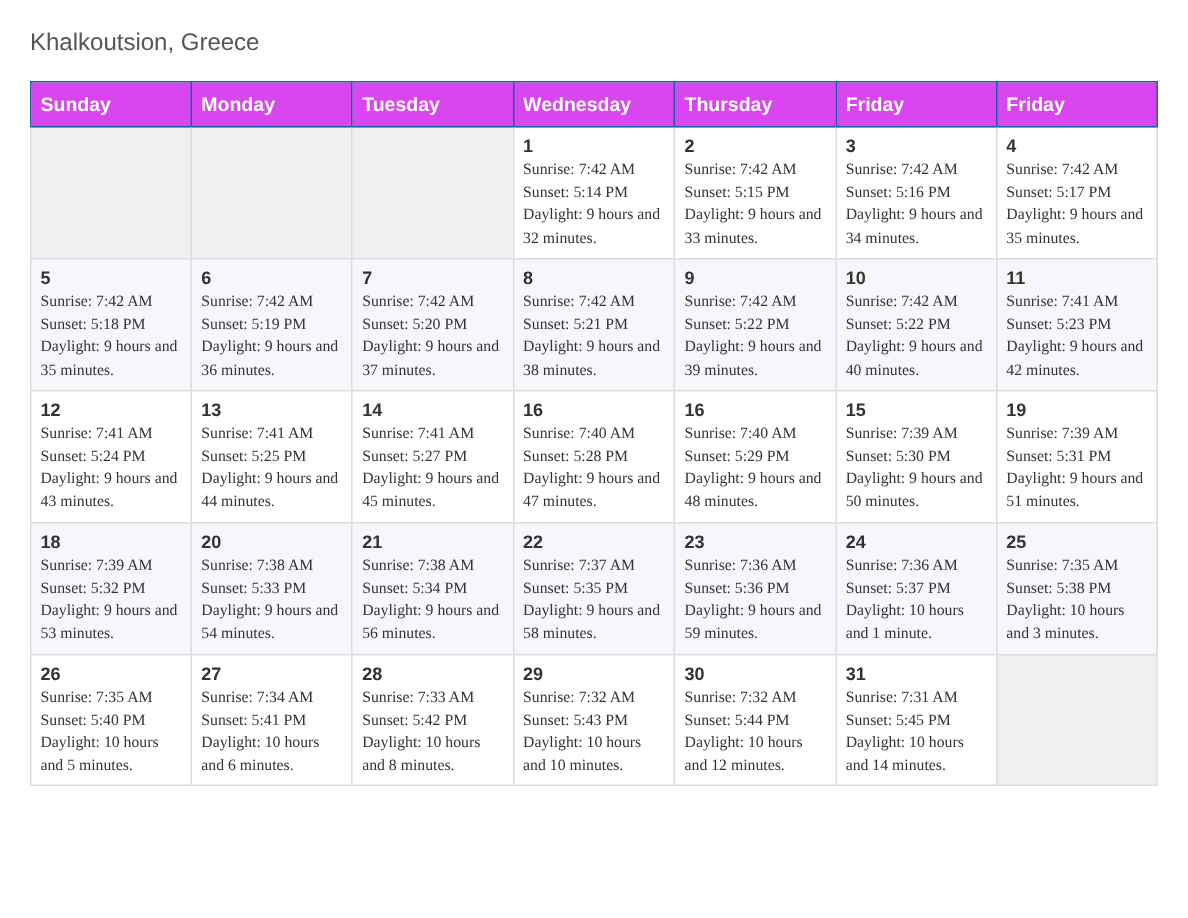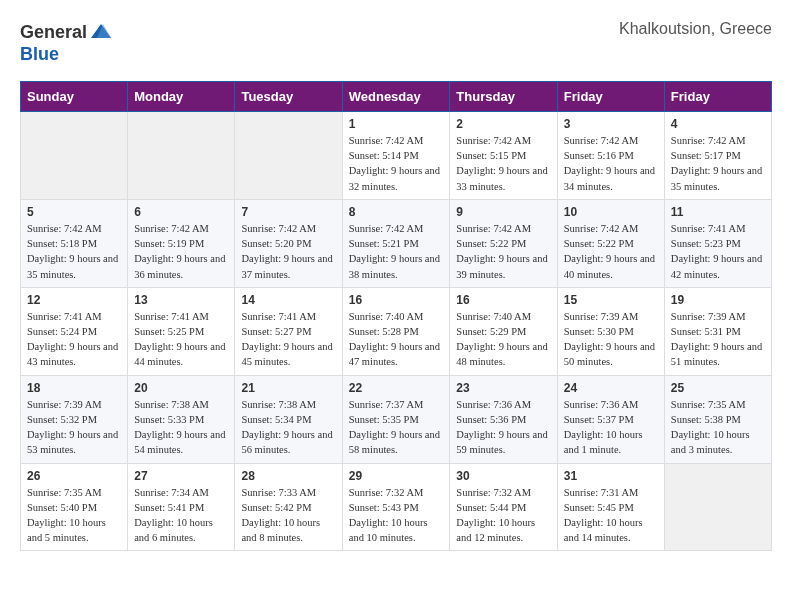--- a/index.html
+++ b/index.html
@@ -51,21 +51,21 @@
     .location {
       font-size: 16px;
       color: #555;
     }
     .calendar {
       width: 100%;
       border-collapse: collapse;
       border: 1px solid #ccc;
     }
     .calendar th {
-      background-color: #701a75;
+      background-color: #d946ef;
       color: #fff;
       font-size: 13px;
       padding: 7px 6px;
       text-align: left;
       border: 1px solid #1a5fa8;
     }
     .calendar td {
       vertical-align: top;
       padding: 5px 6px;
       border: 1px solid #ddd;
@@ -92,30 +92,20 @@
       font-family: Liberation Serif, serif;
     }
     .empty-cell {
       background: #f0f0f0 !important;
     }
   </style>
 </head>
 <body>
 
 <div class="header">
-  <div class="logo">
-    <div class="logo-text">
-      <span class="logo-general">General</span>
-      <svg class="logo-icon" viewBox="0 0 24 24" fill="none">
-        <polygon points="12,4 22,18 2,18" fill="#1a5fa8"></polygon>
-        <polygon points="14,4 22,18 8,18" fill="#4a90d9" opacity="0.6"></polygon>
-      </svg>
-    </div>
-    <span class="logo-blue">Blue</span>
-  </div>
   <div class="title-block">
     <div class="location">Khalkoutsion, Greece</div>
   </div>
 </div>
 
 <table class="calendar">
   <thead>
     <tr>
     <th>Sunday</th>
         <th>Monday</th>

